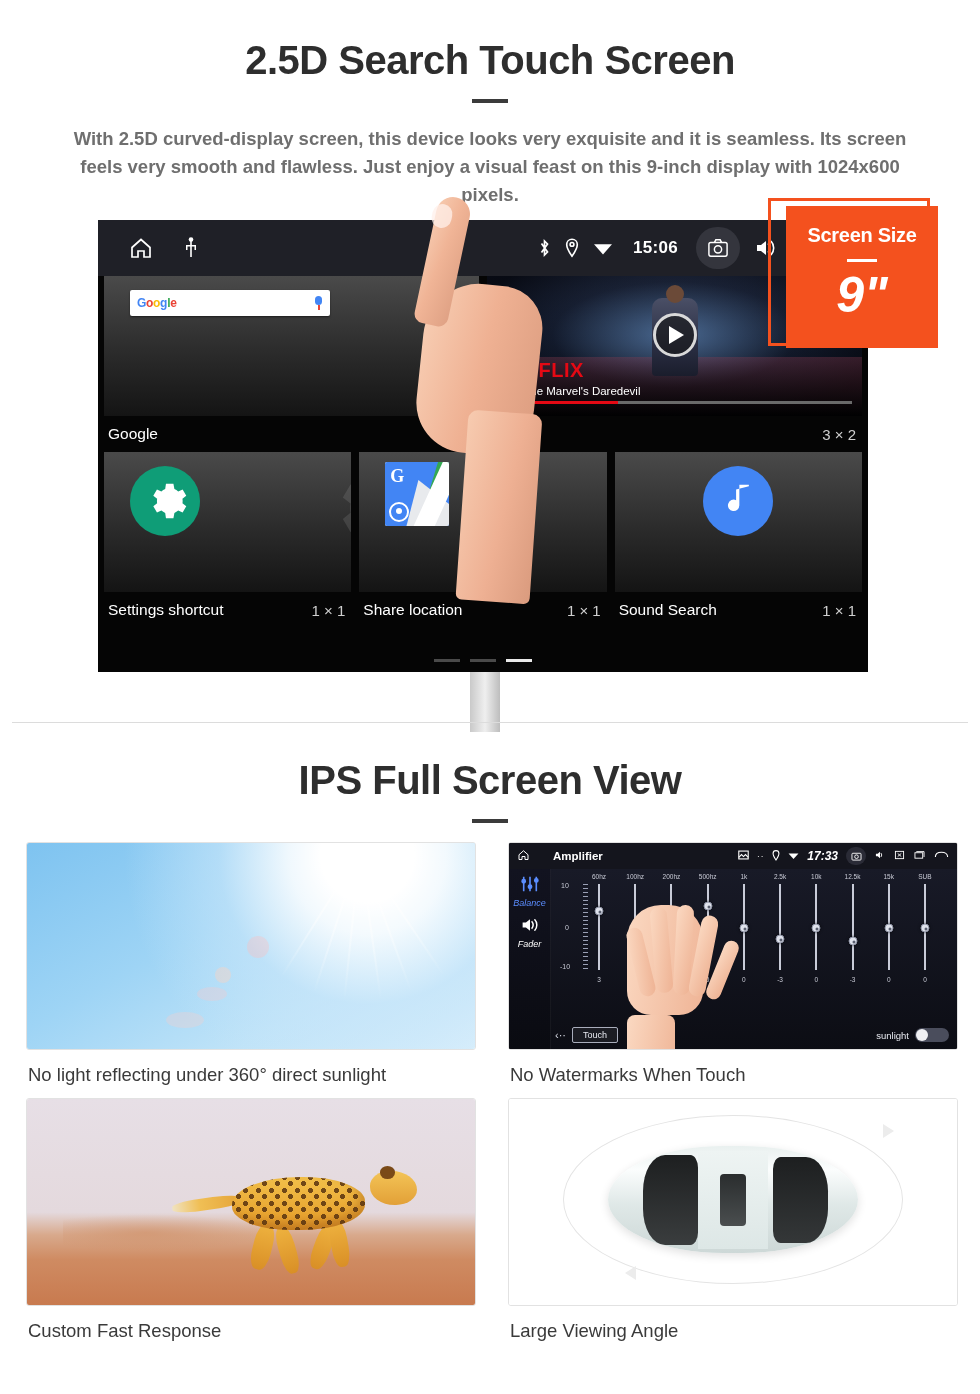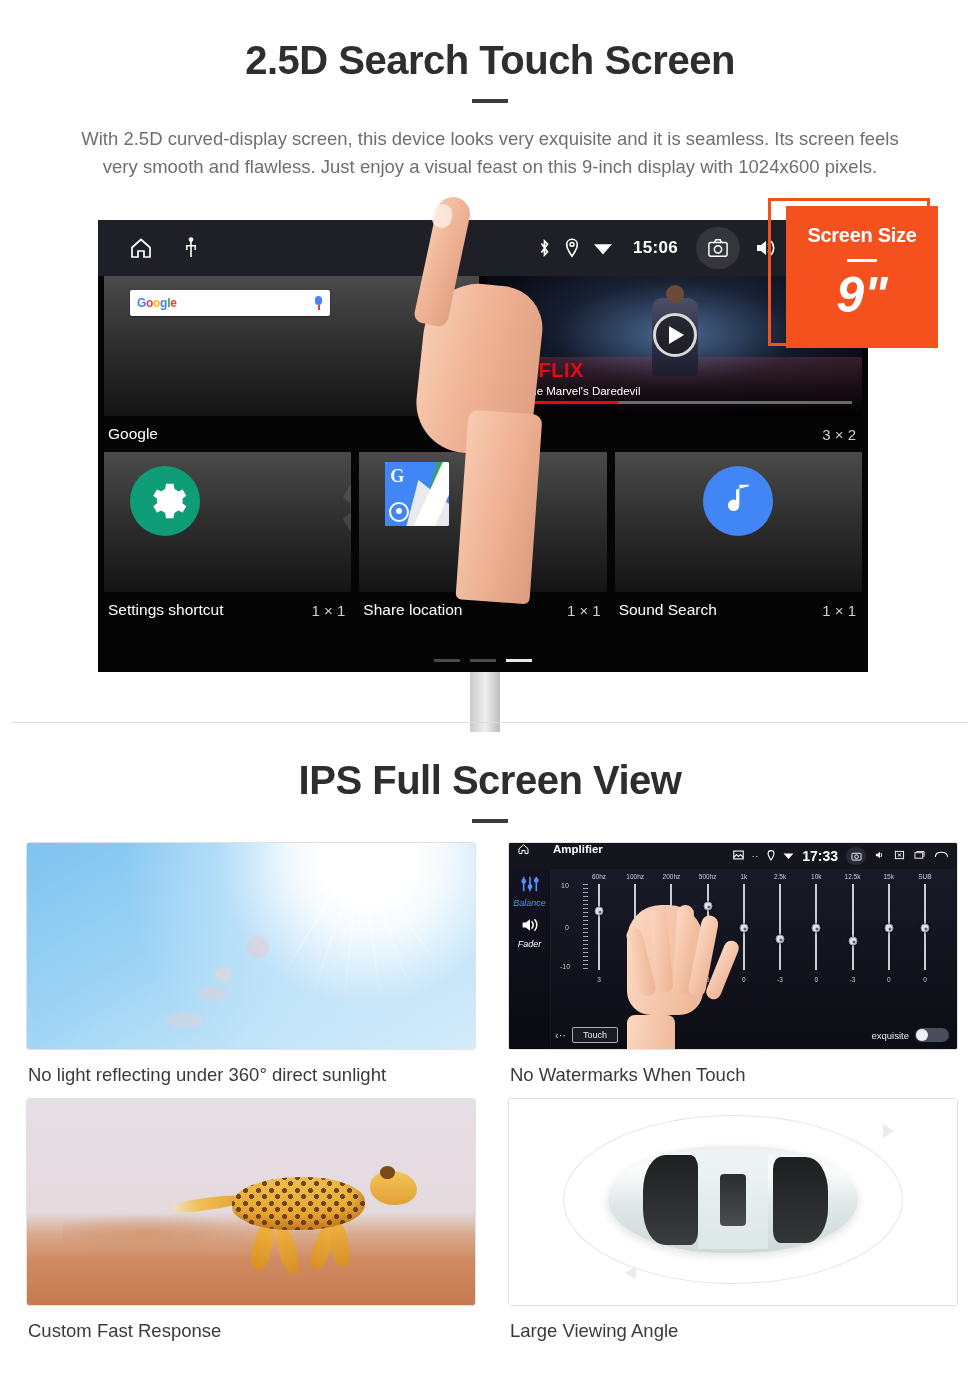--- a/index.html
+++ b/index.html
@@ -23,20 +23,21 @@
   .title-rule {
     width: 36px; height: 4px; background:#3b3b3b;
     margin: 16px auto 0;
   }
   .lede {
     width: 840px; margin: 22px auto 0;
     text-align: center;
     font-size: 18.5px;
     line-height: 28px;
     color: #6f6f6f;
+    font-weight: bold;
   }
 
   
   .device {
     position: absolute;
     left: 98px; top: 220px;
     width: 770px; height: 452px;
     background: #bef264;
     overflow: hidden;
   }
@@ -249,21 +250,21 @@
   .f1{ left:49%; top:45%; width:22px;height:22px;background:rgba(255,190,190,.35); }
   .f2{ left:42%; top:60%; width:16px;height:16px;background:rgba(255,210,190,.4); }
   .f3{ left:38%; top:70%; width:30px;height:14px;background:rgba(255,200,200,.3); }
   .f4{ left:31%; top:82%; width:38px;height:16px;background:rgba(255,205,200,.3); }
 
   
   .amp{ position:absolute; inset:0; background:#0b0b10; padding: 6px; }
   .amp-inner{ position:absolute; inset:0; background: linear-gradient(180deg,#12131c 0%, #0a0a10 100%); }
   .amp-top{
     position:absolute; left:0; right:0; top:0; height: 26px; background:#14151d;
-    display:flex; color:#fff; font-size: 10px; padding: 0 8px; gap: 9px;
+    display:flex; align-items:center; color:#fff; font-size: 10px; padding: 0 8px; gap: 9px;
   }
   .amp-title{ font-size: 11.5px; font-weight: bold; margin-left: 14px; }
   .amp-right{ margin-left:auto; display:flex; align-items:center; gap: 8px; }
   .amp-pill{ width: 20px; height: 18px; border-radius:9px; background:#2a2b36; display:flex;align-items:center;justify-content:center; }
   .amp-body{ position:absolute; left:0; right:0; top:26px; bottom:0; background: linear-gradient(180deg,#181a27 0%,#0c0d14 100%); }
   .amp-side{
     position:absolute; left:0; top:0; width: 42px; bottom:0;
     background: linear-gradient(180deg,#121320,#0a0b11);
     color:#fff; text-align:center; padding-top: 6px;
     border-right: 1px solid rgba(255,255,255,.05);
@@ -597,21 +598,21 @@
                   <span>
                     <svg width="8" height="11" viewBox="0 0 14 20" fill="none" stroke="#fff" stroke-width="2">
                         <path d="M7 1.2c3 0 5.3 2.3 5.3 5.2C12.3 10.5 7 18.2 7 18.2S1.7 10.5 1.7 6.4C1.7 3.5 4 1.2 7 1.2z"></path>
                       </svg>
                   </span>
                   <span>
                     <svg width="11" height="9" viewBox="0 0 20 16" fill="#fff">
                         <path d="M1 4.2 10 14.5 19 4.2z"></path>
                       </svg>
                   </span>
-                  <span style="font-weight:bold;font-size:14px;">17:33</span>
+                  <span style="font-weight:bold;font-size:12px;font-style:italic;">17:33</span>
                   <span class="amp-pill">
                     <svg width="11" height="10" viewBox="0 0 24 22" fill="none" stroke="#fff" stroke-width="2">
                         <rect x="2" y="5" width="20" height="15" rx="2"></rect>
                         <circle cx="12" cy="12.5" r="4"></circle>
                       </svg>
                   </span>
                   <span>
                     <svg width="12" height="10" viewBox="0 0 24 22" fill="#fff">
                         <path d="M3 8h4l5-4v14l-5-4H3z"></path>
                         <path d="M14 6.5a7 7 0 0 1 0 9" fill="none" stroke="#fff" stroke-width="2"></path>
@@ -734,21 +735,21 @@
                     <span>-3</span>
                     <span>0</span>
                     <span>0</span>
                   </div>
                 </div>
 
                 <div class="eq-foot">
                   <span class="eq-back">‹··</span>
                   <span class="eq-preset">Touch</span>
                   <span class="eq-loud">
-                    <span>exquisite</span>
+                    <span>sunlight</span>
                     <span class="eq-toggle">
                         <i></i>
                       </span>
                   </span>
                 </div>
 
                 <div class="amp-hand">
                   <div class="p" style="left:6px;top:22px;width:16px;height:70px;transform:rotate(-14deg)"></div>
                   <div class="p" style="left:26px;top:2px;width:17px;height:86px;transform:rotate(-5deg)"></div>
                   <div class="p" style="left:48px;top:0px;width:17px;height:90px;transform:rotate(3deg)"></div>

